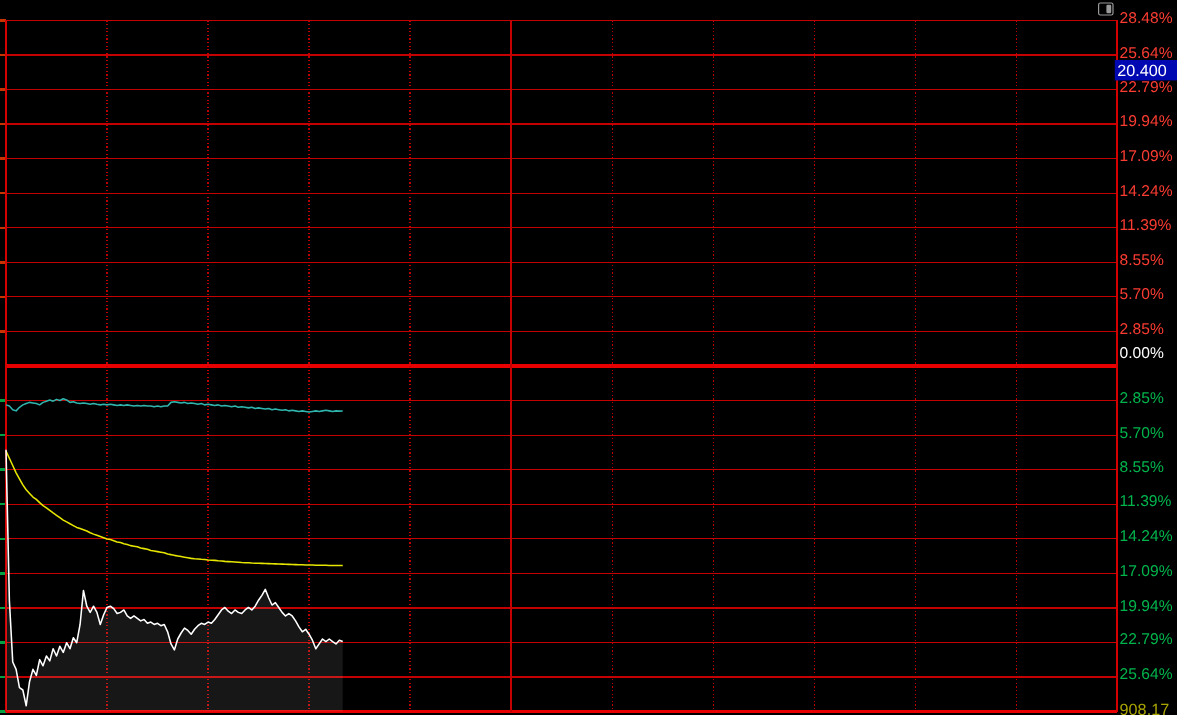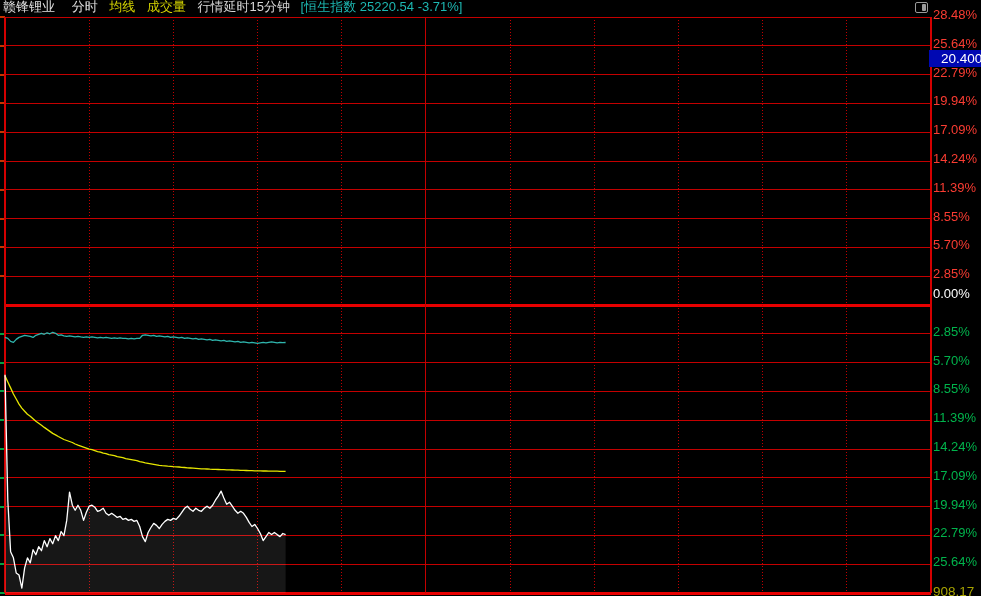--- a/index.html
+++ b/index.html
@@ -22,35 +22,27 @@
   #chart-svg{position:absolute;left:0;top:0;}
   
   .axis-label{position:absolute;left:933px;width:48px;height:15px;font-size:13px;line-height:15px;text-align:left;}
   .tone-red{color:#fa3c32;}
   .tone-green{color:#00b44c;}
   .tone-white{color:#ffffff;}
   .tone-olive{color:#a8a400;}
   #vol-scale-label{position:absolute;left:933px;top:584px;width:48px;font-size:13.5px;line-height:15px;}
   
   #price-tag{position:absolute;left:929px;top:50px;width:52px;height:17px;background:#0008b2;
-    color:#fff;font-size:13.5px;line-height:17px;padding-left:12px;box-sizing:border-box;}
+    color:#fff;font-size:13.5px;line-height:17px;padding-left:2px;box-sizing:border-box;}
 </style>
 </head>
 <body>
 
 <div id="stage">
 
-  <div id="topbar">
-    <span id="stock-name" class="t-white">赣锋锂业</span>
-    <span class="t-white t-tab">分时</span>
-    <span class="t-yellow t-tab">均线</span>
-    <span class="t-yellow t-tab">成交量</span>
-    <span id="delay" class="t-gray">行情延时15分钟</span>
-    <span class="t-teal">[恒生指数 25220.54 -3.71%]</span>
-  </div>
 
   <div id="panel-icon">
       <div class="inner"></div>
     </div>
 
   <svg id="chart-svg" width="981" height="596" viewBox="0 0 981 596">
       <line x1="5" y1="17" x2="931" y2="17" stroke="#c40000" stroke-width="1" shape-rendering="crispEdges"></line>
       <line x1="0" y1="17" x2="5" y2="17" stroke="#c83200" stroke-width="2" shape-rendering="crispEdges"></line>
       <line x1="5" y1="45.80000000000001" x2="931" y2="45.80000000000001" stroke="#c40000" stroke-width="1" shape-rendering="crispEdges"></line>
       <line x1="0" y1="45.80000000000001" x2="5" y2="45.80000000000001" stroke="#c83200" stroke-width="2" shape-rendering="crispEdges"></line>

